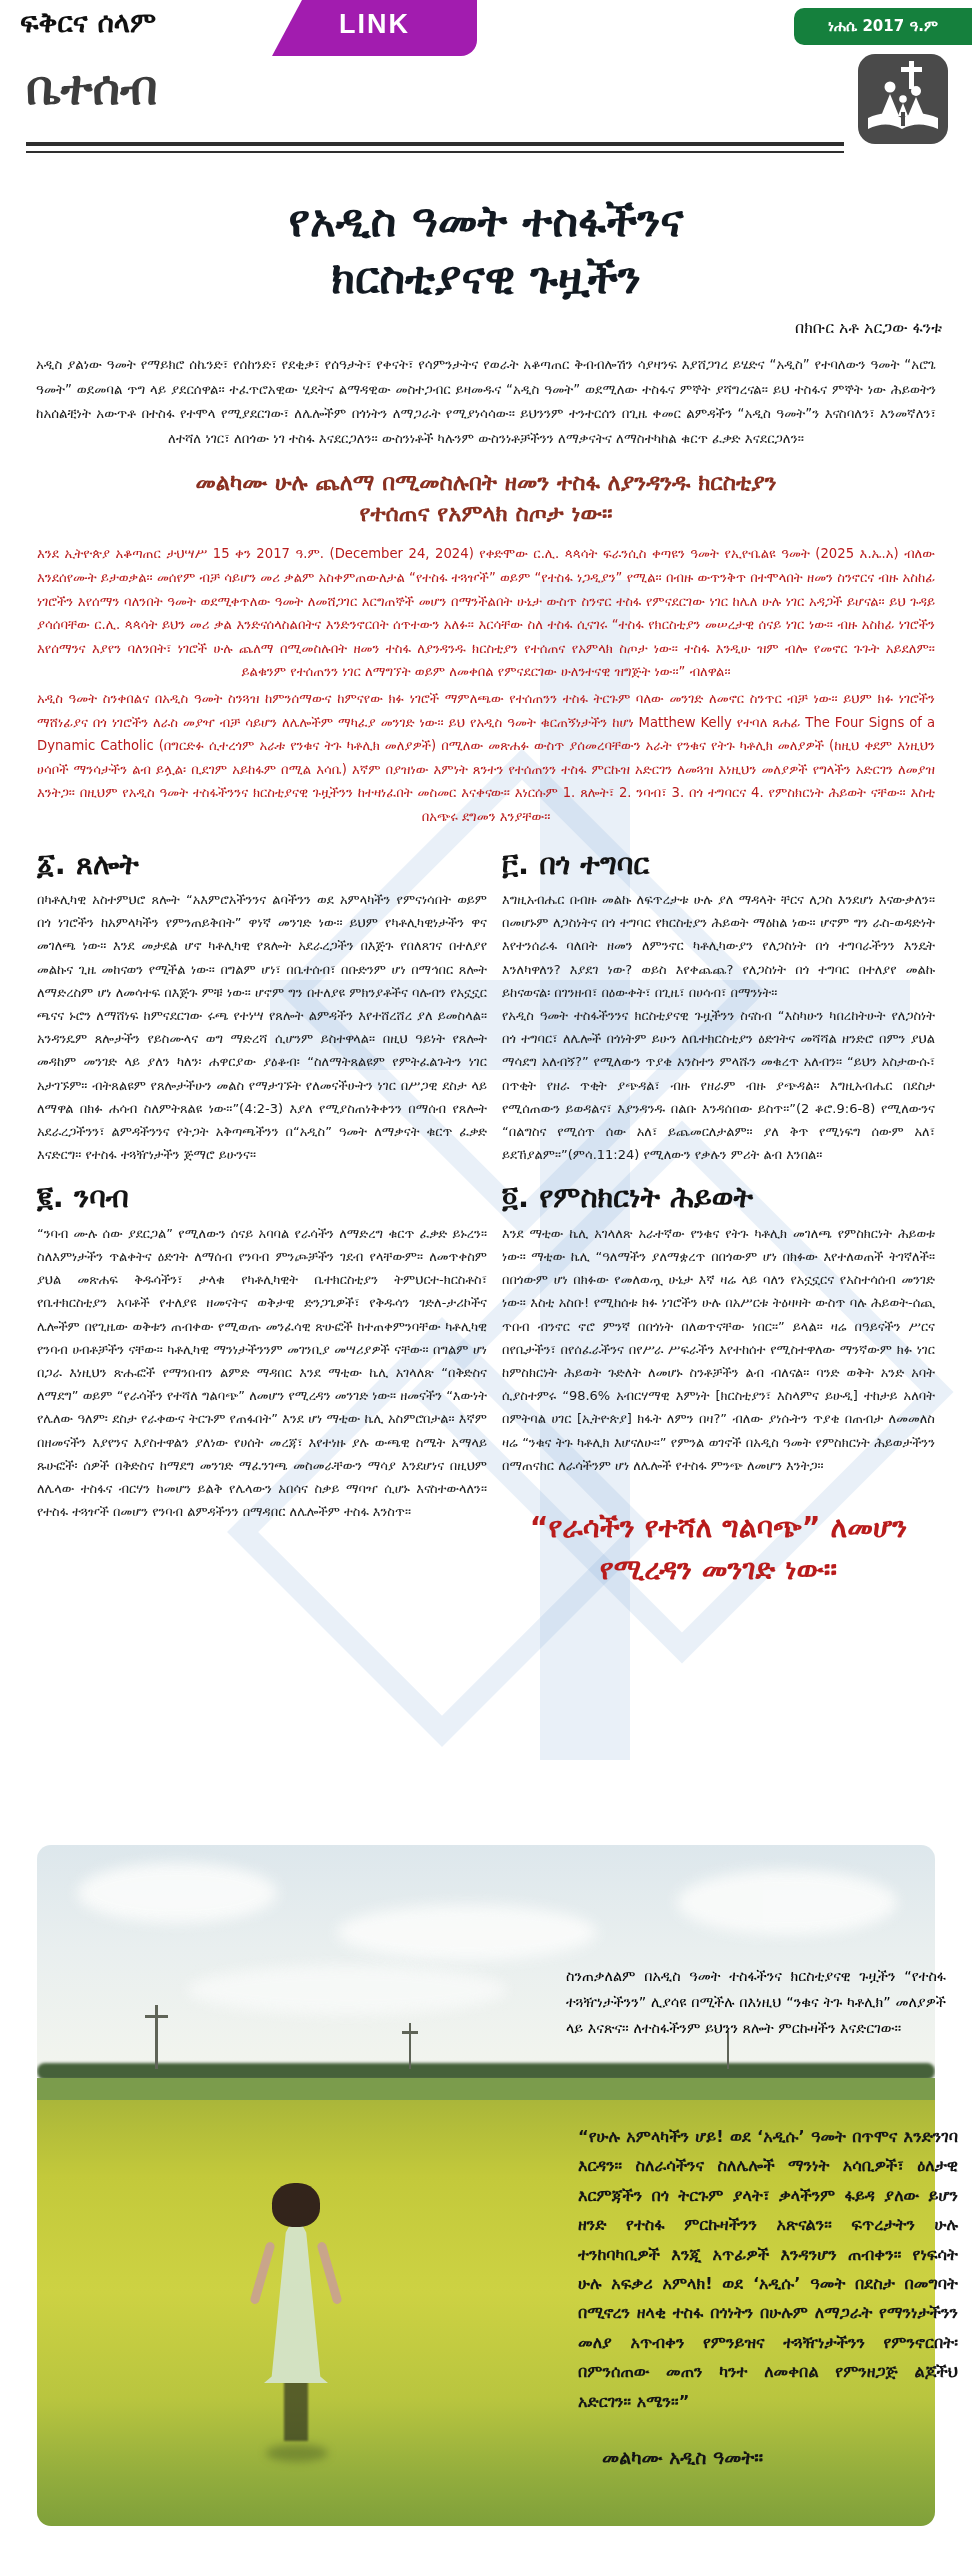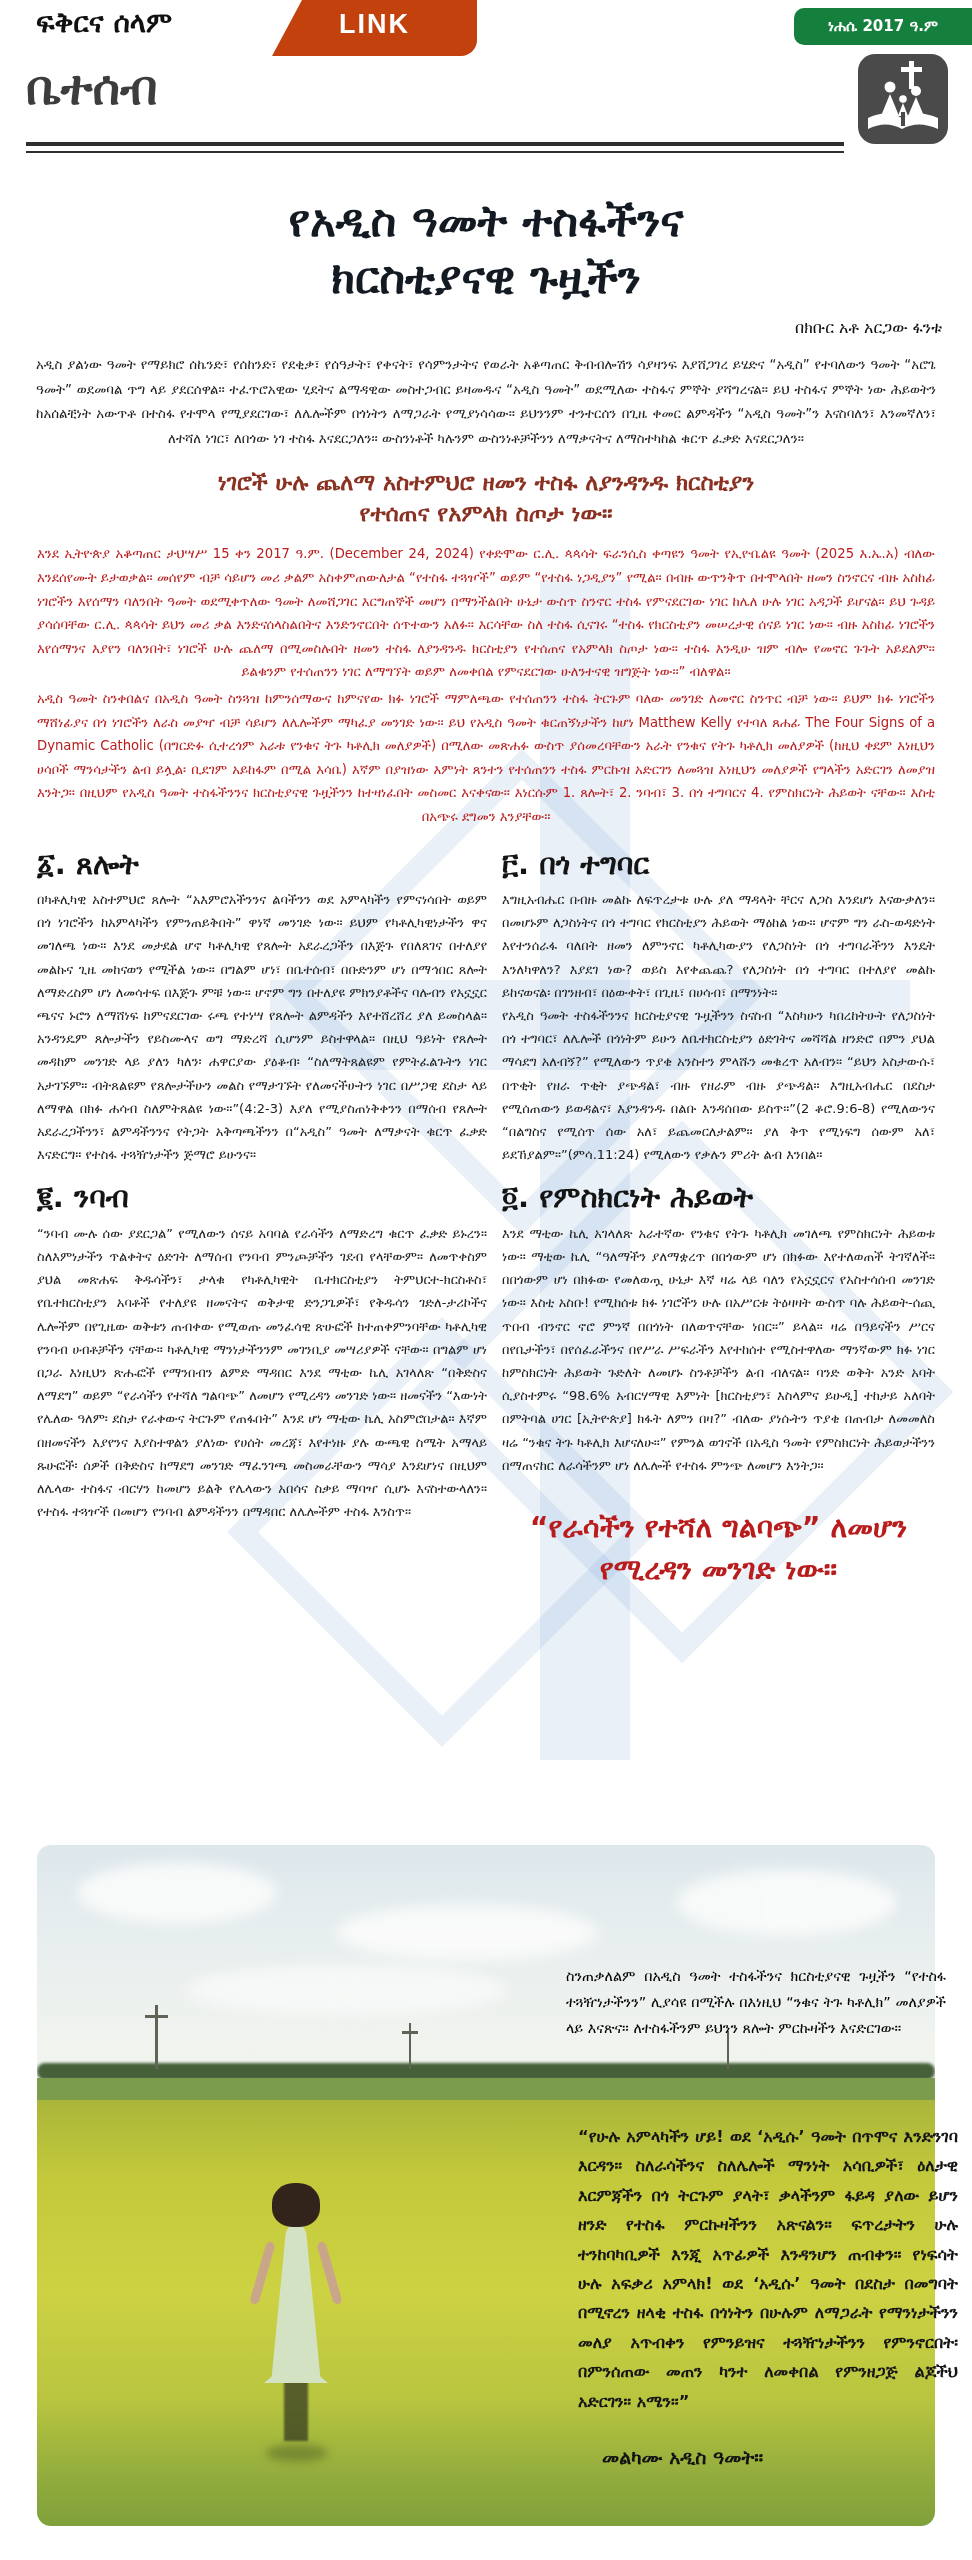--- a/index.html
+++ b/index.html
@@ -4,23 +4,23 @@
 <style>
   html,body{margin:0;padding:0;}
   body{
     width:972px;height:2560px;overflow:hidden;position:relative;
     background:#ffffff;
     font-family:"DejaVu Sans","Liberation Sans",sans-serif;
     -webkit-font-smoothing:antialiased;
   }
   
   .masthead{position:relative;height:52px;z-index:4;}
-  .brand{position:absolute;left:36px;top:6px;font-size:28px;font-weight:700;color:#111;}
+  .brand{position:absolute;left:20px;top:6px;font-size:28px;font-weight:700;color:#111;}
   .link-badge{
-    position:absolute;left:272px;top:0;width:205px;height:56px;background:#c2410c;
+    position:absolute;left:272px;top:0;width:205px;height:56px;background:#a21caf;
     clip-path:polygon(30px 0,100% 0,100% 100%,0 100%);
     border-bottom-right-radius:16px;
   }
   .link-badge span{
     display:block;text-align:center;line-height:48px;color:#fff;font-weight:700;
     font-size:27px;letter-spacing:2px;font-family:"Liberation Sans","DejaVu Sans",sans-serif;
   }
   .date-badge{
     position:absolute;right:0;top:8px;width:178px;height:37px;background:#15803d;
     border-radius:10px 0 0 10px;color:#fff;text-align:center;line-height:37px;
@@ -122,21 +122,21 @@
       <path d="M12,66 Q30,57 46,66 Q62,57 82,66 L82,77 Q62,68 46,77 Q30,68 12,77 Z" fill="#fff"></path>
       <rect x="45" y="60" width="4" height="14" fill="#4a4a4a"></rect>
     </svg>
   </span>
 </div>
 
 <h1 class="title"><span>የአዲስ ዓመት ተስፋችንና</span><br><span>ክርስቲያናዊ ጉዟችን</span></h1>
 <div class="byline">በክቡር አቶ አርጋው ፋንቱ</div>
 
 <p class="intro">አዲስ ያልነው ዓመት የማይክሮ ሰኬንድ፣ የሰከንድ፣ የደቂቃ፣ የሰዓታት፣ የቀናት፣ የሳምንታትና የወራት አቆጣጠር ቅብብሎሽን ሳያዛንፍ እያሸጋገረ ይሄድና “አዲስ” የተባለውን ዓመት “አሮጌ ዓመት” ወደመባል ጥግ ላይ ያደርሰዋል። ተፈጥሮአዊው ሂደትና ልማዳዊው መስተጋብር ይዛመዱና “አዲስ ዓመት” ወደሚለው ተስፋና ምኞት ያሻግረናል። ይህ ተስፋና ምኞት ነው ሕይወትን ከአሰልቺነት አውጥቶ በተስፋ የተሞላ የሚያደርገው፣ ለሌሎችም በጎነትን ለማጋራት የሚያነሳሳው። ይህንንም ተንተርሰን በጊዜ ቀመር ልምዳችን “አዲስ ዓመት”ን እናስባለን፣ እንመኛለን፣ ለተሻለ ነገር፣ ለበጎው ነገ ተስፋ እናደርጋለን። ውስንነቶች ካሉንም ውስንነቶቻችንን ለማቃናትና ለማስተካከል ቁርጥ ፈቃድ እናደርጋለን።</p>
-<div class="deck"><span>ነገሮች ሁሉ ጨለማ አስተምህሮ ዘመን ተስፋ ለያንዳንዱ ክርስቲያን</span><br><span>የተሰጠና የአምላክ ስጦታ ነው።</span></div>
+<div class="deck"><span>መልካሙ ሁሉ ጨለማ በሚመስሉበት ዘመን ተስፋ ለያንዳንዱ ክርስቲያን</span><br><span>የተሰጠና የአምላክ ስጦታ ነው።</span></div>
 <div class="lead">
   <p>እንደ ኢትዮጵያ አቆጣጠር ታህሣሥ 15 ቀን 2017 ዓ.ም. (December 24, 2024) የቀድሞው ር.ሊ. ጳጳሳት ፍራንሲስ ቀጣዩን ዓመት የኢዮቤልዩ ዓመት (2025 እ.ኤ.አ) ብለው እንደሰየሙት ይታወቃል። መሰየም ብቻ ሳይሆን መሪ ቃልም አስቀምጠውለታል “የተስፋ ተጓዦች” ወይም “የተስፋ ነጋዲያን” የሚል። በብዙ ውጥንቅጥ በተሞላበት ዘመን ስንኖርና ብዙ አስከፊ ነገሮችን እየሰማን ባለንበት ዓመት ወደሚቀጥለው ዓመት ለመሸጋገር እርግጠኞች መሆን በማንችልበት ሁኔታ ውስጥ ስንኖር ተስፋ የምናደርገው ነገር ከሌለ ሁሉ ነገር አዳጋች ይሆናል። ይህ ጉዳይ ያሳሰባቸው ር.ሊ. ጳጳሳት ይህን መሪ ቃል እንድናሰላስልበትና እንድንኖርበት ሰጥተውን አለፉ። እርሳቸው ስለ ተስፋ ሲናገሩ “ተስፋ የክርስቲያን መሠረታዊ ሰናይ ነገር ነው። ብዙ አስከፊ ነገሮችን እየሰማንና እያየን ባለንበት፣ ነገሮች ሁሉ ጨለማ በሚመስሉበት ዘመን ተስፋ ለያንዳንዱ ክርስቲያን የተሰጠና የአምላክ ስጦታ ነው። ተስፋ እንዲሁ ዝም ብሎ የመኖር ጉጉት አይደለም። ይልቁንም የተሰጠንን ነገር ለማግኘት ወይም ለመቀበል የምናደርገው ሁለንተናዊ ዝግጅት ነው።” ብለዋል።</p>
   <p>አዲስ ዓመት ስንቀበልና በአዲስ ዓመት ስንጓዝ ከምንሰማውና ከምናየው ክፉ ነገሮች ማምለጫው የተሰጠንን ተስፋ ትርጉም ባለው መንገድ ለመኖር ስንጥር ብቻ ነው። ይህም ክፉ ነገሮችን ማሸነፊያና በጎ ነገሮችን ለራስ መያዣ ብቻ ሳይሆን ለሌሎችም ማካፈያ መንገድ ነው። ይህ የአዲስ ዓመት ቁርጠኝነታችን ከሆነ Matthew Kelly የተባለ ጸሐፊ The Four Signs of a Dynamic Catholic (በግርድፉ ሲተረጎም አራቱ የንቁና ትጉ ካቶሊክ መለያዎች) በሚለው መጽሐፉ ውስጥ ያሰመረባቸውን አራት የንቁና የትጉ ካቶሊክ መለያዎች (ከዚህ ቀደም እነዚህን ሀሳቦች ማንሳታችን ልብ ይሏል፡ ቢደገም አይከፋም በሚል እሳቤ) እኛም በያዝነው እምነት ጸንተን የተሰጠንን ተስፋ ምርኩዝ አድርገን ለመጓዝ እነዚህን መለያዎች የግላችን አድርገን ለመያዝ እንትጋ። በዚህም የአዲስ ዓመት ተስፋችንንና ክርስቲያናዊ ጉዟችንን ከተዛነፈበት መስመር እናቀናው። እነርሱም 1. ጸሎት፣ 2. ንባብ፣ 3. በጎ ተግባርና 4. የምስክርነት ሕይወት ናቸው። እስቲ በአጭሩ ደግመን እንያቸው።</p>
 </div>
 
 <div class="watermark" style="left:230px;top:560px;width:700px;height:1240px;">
   <div class="wm-bar" style="left:310px;top:20px;width:90px;height:1180px;"></div>
   <div class="wm-bar" style="left:40px;top:420px;width:640px;height:90px;"></div>
   <div class="wm-sq" style="left:120px;top:260px;width:300px;height:300px;transform:rotate(45deg);"></div>
   <div class="wm-sq" style="left:260px;top:640px;width:340px;height:340px;transform:rotate(45deg);"></div>

